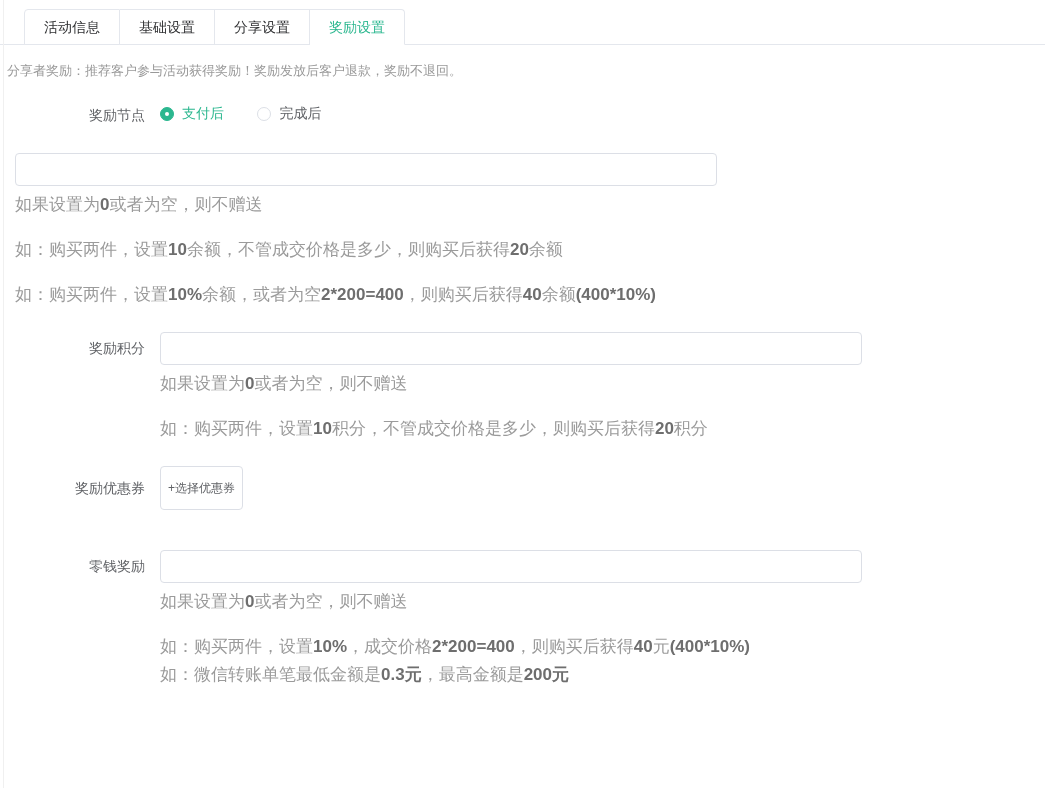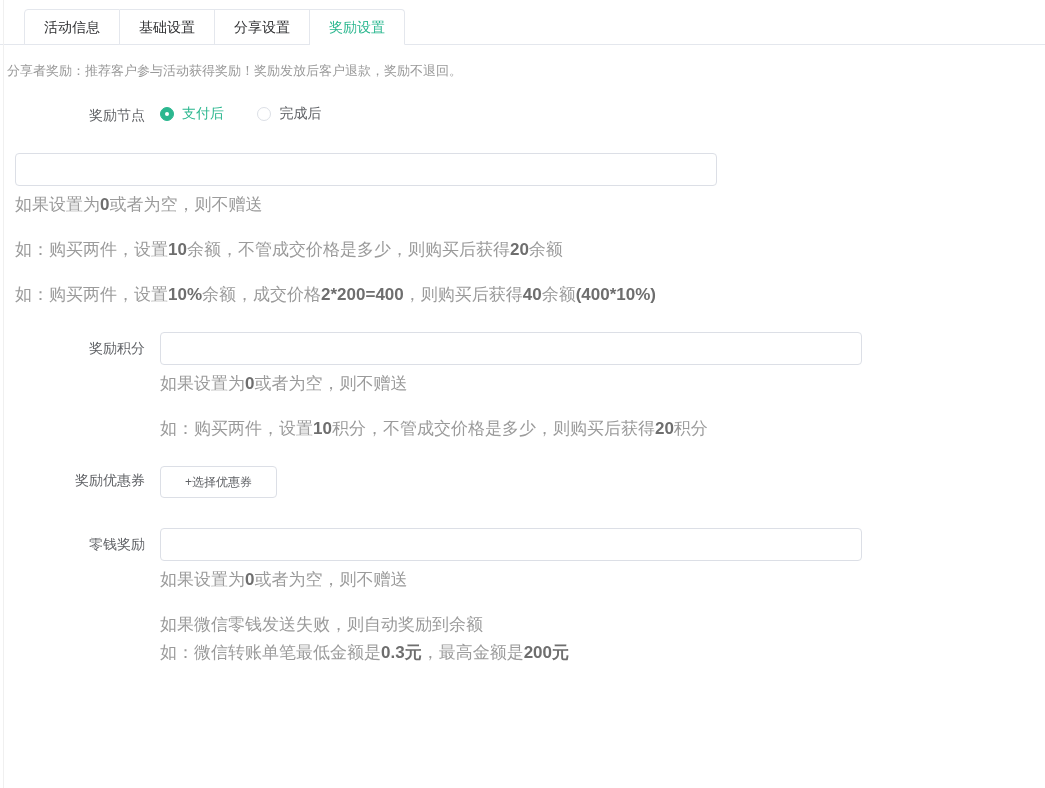--- a/index.html
+++ b/index.html
@@ -64,24 +64,24 @@
     background:#fff; margin-right:8px; position:relative; flex-shrink:0;
   }
   .radio.checked .radio-circle{ background:var(--accent); border-color:var(--accent); }
   .radio.checked .radio-circle::after{
     content:""; position:absolute; left:50%; top:50%; transform:translate(-50%,-50%);
     width:4px; height:4px; border-radius:50%; background:#fff;
   }
   .radio.checked .radio-label{ color:var(--accent); }
 
   
-  .row-coupon{ margin-bottom:30px; }
+  .row-coupon{ margin-bottom:40px; align-items:center; }
   .row-coupon .label{ line-height:28px; }
   .coupon-btn{
-    height:32px; padding:0 24px; font-size:12px; color:#606266; background:#fff;
+    height:44px; padding:0 7px; font-size:12px; color:#606266; background:#fff;
     border:1px solid #dcdfe6; border-radius:4px; cursor:pointer;
     font-family:"Liberation Sans","DejaVu Sans",sans-serif;
   }
 </style>
 </head>
 <body>
 
 <div class="left-line"></div>
 
 <div class="tabs">
@@ -108,21 +108,21 @@
       </span>
     </div>
   </div>
 
   <div class="row section">
     <div class="content">
       <input class="text-input" type="text" value="" style="">
       <div>
           <div class="help-line"><span>如果设置为</span><span class="hl-b">0</span><span>或者为空，则不赠送</span></div>
           <div class="help-line"><span>如：购买两件，设置</span><span class="hl-b">10</span><span>余额，不管成交价格是多少，则购买后获得</span><span class="hl-b">20</span><span>余额</span></div>
-          <div class="help-line"><span>如：购买两件，设置</span><span class="hl-b">10%</span><span>余额，成交价格</span><span class="hl-b">2*200=400</span><span>，则购买后获得</span><span class="hl-b">40</span><span>余额</span><span class="hl-b">(400*10%)</span></div>
+          <div class="help-line"><span>如：购买两件，设置</span><span class="hl-b">10%</span><span>余额，或者为空</span><span class="hl-b">2*200=400</span><span>，则购买后获得</span><span class="hl-b">40</span><span>余额</span><span class="hl-b">(400*10%)</span></div>
         </div>
     </div>
   </div>
 
   <div class="row section">
     <div class="label">奖励积分</div>
     <div class="content">
       <input class="text-input" type="text" value="" style="">
       <div>
           <div class="help-line"><span>如果设置为</span><span class="hl-b">0</span><span>或者为空，则不赠送</span></div>
@@ -137,19 +137,19 @@
       <button class="coupon-btn">+选择优惠券</button>
     </div>
   </div>
 
   <div class="row section">
     <div class="label">零钱奖励</div>
     <div class="content">
       <input class="text-input" type="text" value="" style="">
       <div>
           <div class="help-line"><span>如果设置为</span><span class="hl-b">0</span><span>或者为空，则不赠送</span></div>
-          <div class="help-line"><span>如果微信零钱发送失败，则自动奖励到余额</span></div>
+          <div class="help-line"><span>如：购买两件，设置</span><span class="hl-b">10%</span><span>，成交价格</span><span class="hl-b">2*200=400</span><span>，则购买后获得</span><span class="hl-b">40</span><span>元</span><span class="hl-b">(400*10%)</span></div>
           <div class="help-line partial"><span>如：微信转账单笔最低金额是</span><span class="hl-b">0.3元</span><span>，最高金额是</span><span class="hl-b">200元</span></div>
         </div>
     </div>
   </div>
 
 </div>
 
 </body></html>

